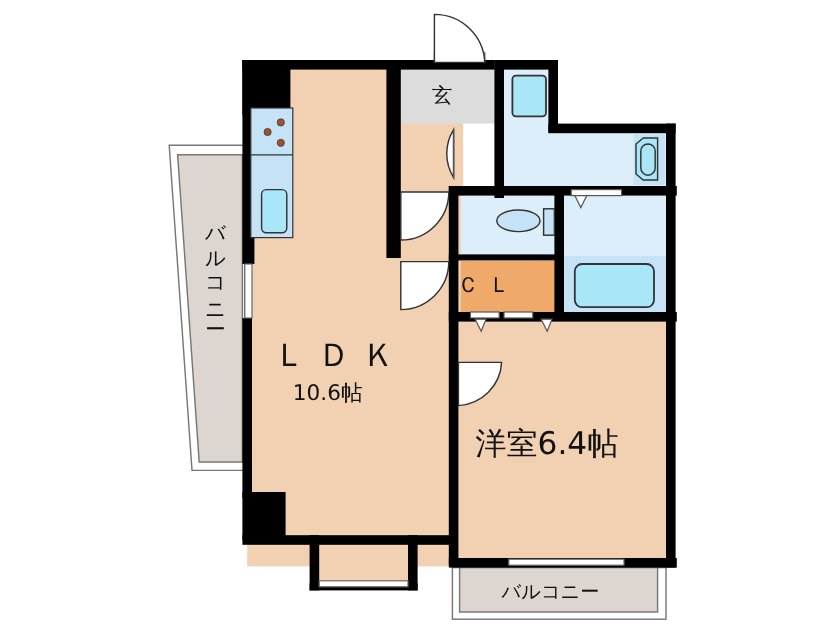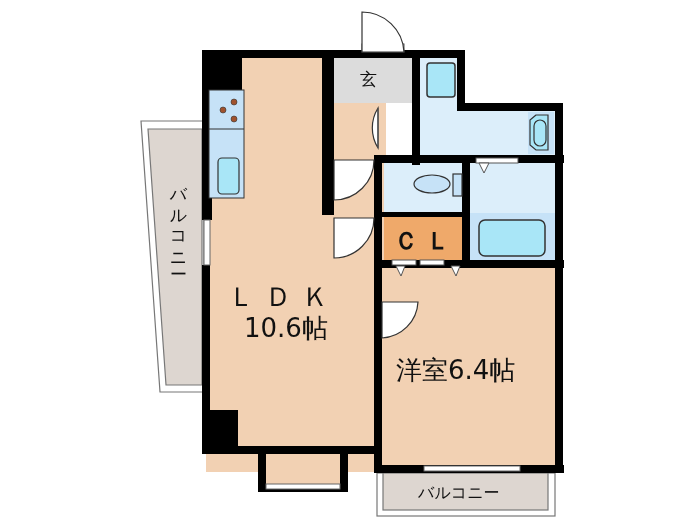--- a/index.html
+++ b/index.html
@@ -1,23 +1,23 @@
 <!DOCTYPE html>
 <html><head>
 <meta charset="utf-8">
 <style>
   html, body { margin:0; padding:0; background:#ffffff; }
   body { width:700px; height:525px; position:relative; overflow:hidden; font-family:"DejaVu Sans", sans-serif; }
   #plan { position:absolute; left:0; top:0; width:700px; height:525px; }
   .lbl { position:absolute; color:#111; white-space:nowrap; }
   .lbl-ldk { left:228px; top:282px; font-size:27px; letter-spacing:10px; line-height:30px; }
-  .lbl-ldk-size { left:244px; top:313px; font-size:26px; line-height:30px; }
+  .lbl-ldk-size { left:244px; top:313px; font-size:18px; line-height:30px; }
   .lbl-yoshitsu { left:396px; top:355px; font-size:26px; line-height:30px; }
   .lbl-genkan { left:360px; top:68px; font-size:17px; }
-  .lbl-cl { left:394px; top:225px; font-size:24px; letter-spacing:8px;font-weight:bold; }
+  .lbl-cl { left:381px; top:225px; font-size:18px; letter-spacing:8px; }
   .lbl-balc-left { left:168px; top:175px; font-size:17px; writing-mode:vertical-rl; letter-spacing:3px; }
   .lbl-balc-bottom { left:418px; top:483px; font-size:16px; }
 </style>
 </head>
 <body>
 
 <svg id="plan" viewBox="0 0 700 525" xmlns="http://www.w3.org/2000/svg">
 
   <g>
     <path d="M141,121 L204,121 L204,392 L160,392 Z" fill="#ffffff" stroke="#777" stroke-width="1.2"></path>

